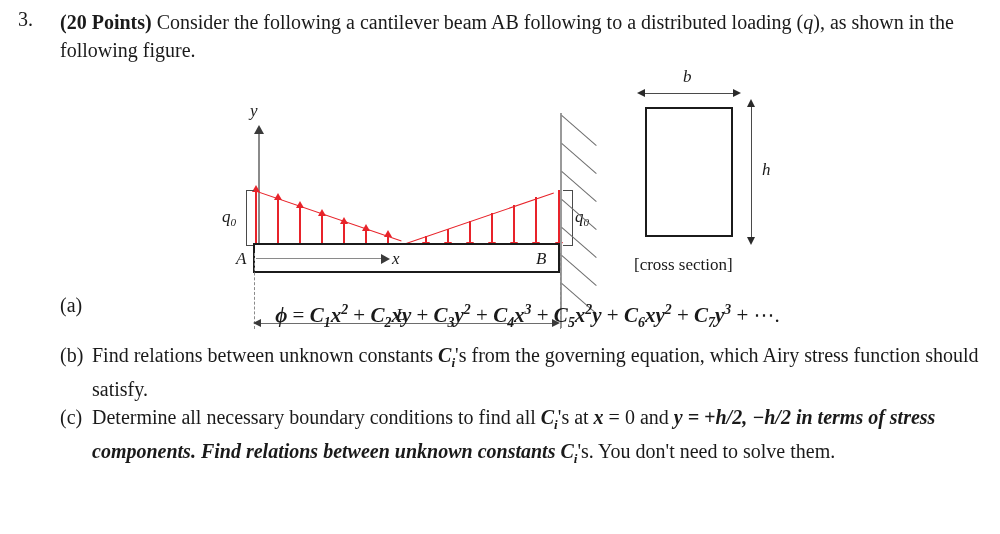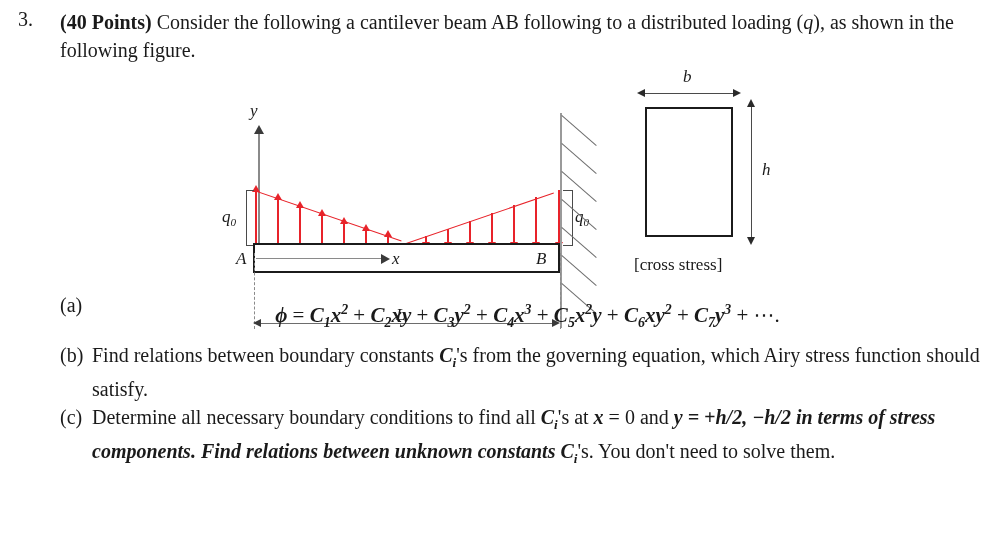--- a/index.html
+++ b/index.html
@@ -101,21 +101,21 @@
   sub{font-size:.66em;}
   sup{font-size:.66em;}
 </style>
 </head>
 <body>
 
 <div id="page">
 
   <div class="prob-num">3.</div>
   <div class="prob-body">
-    <span class="bold">(<span>40 Points</span>)</span>
+    <span class="bold">(<span>20 Points</span>)</span>
     <span>Consider the following a cantilever beam AB following to a distributed loading (</span><span class="it">q</span><span>), as shown in the following figure.</span>
   </div>
 
   <div class="fig" id="beamfig">
 
     <div class="yaxis"></div>
     <div class="yarrow"></div>
     <div class="ylabel">y</div>
 
     <div class="slope" style="left:254px;top:135px;width:155.5px;transform:rotate(18.9deg);"></div>
@@ -173,21 +173,21 @@
     <div class="cs-bhead-r"></div>
     <div class="cs-blabel">b</div>
 
     <div class="cs-rect"></div>
 
     <div class="cs-hline"></div>
     <div class="cs-hhead-t"></div>
     <div class="cs-hhead-b"></div>
     <div class="cs-hlabel">h</div>
 
-    <div class="cs-caption">[cross stress]</div>
+    <div class="cs-caption">[cross section]</div>
   </div>
 
   <div class="parts">
 
     <div class="part">
       <span class="tag">(a)</span>
     </div>
 
     <div class="eqline">
       <span class="mathb">ϕ</span>
@@ -203,21 +203,21 @@
       <span class="mathb"><span>C</span><sub>5</sub><span>x</span><sup>2</sup><span>y</span></span>
       <span>+</span>
       <span class="mathb"><span>C</span><sub>6</sub><span>xy</span><sup>2</sup></span>
       <span>+</span>
       <span class="mathb"><span>C</span><sub>7</sub><span>y</span><sup>3</sup></span>
       <span>+ ⋯.</span>
     </div>
 
     <div class="part">
       <span class="tag">(b)</span>
-      <span>Find relations between boundary constants </span><span class="mathb"><span>C</span><sub>i</sub></span><span>'s from the governing equation, which Airy stress function should satisfy.</span>
+      <span>Find relations between unknown constants </span><span class="mathb"><span>C</span><sub>i</sub></span><span>'s from the governing equation, which Airy stress function should satisfy.</span>
     </div>
 
     <div class="part">
       <span class="tag">(c)</span>
       <span>Determine all necessary boundary conditions to find all </span><span class="mathb"><span>C</span><sub>i</sub></span><span>'s at </span><span class="mathb">x</span><span> = 0 and </span><span class="mathb">y</span><span class="mathb"> = +h/2, −h/2 in terms of stress components. Find relations between unknown constants </span><span class="mathb"><span>C</span><sub>i</sub></span><span>'s. You don't need to solve them.</span>
     </div>
   </div>
 
 </div>
 

